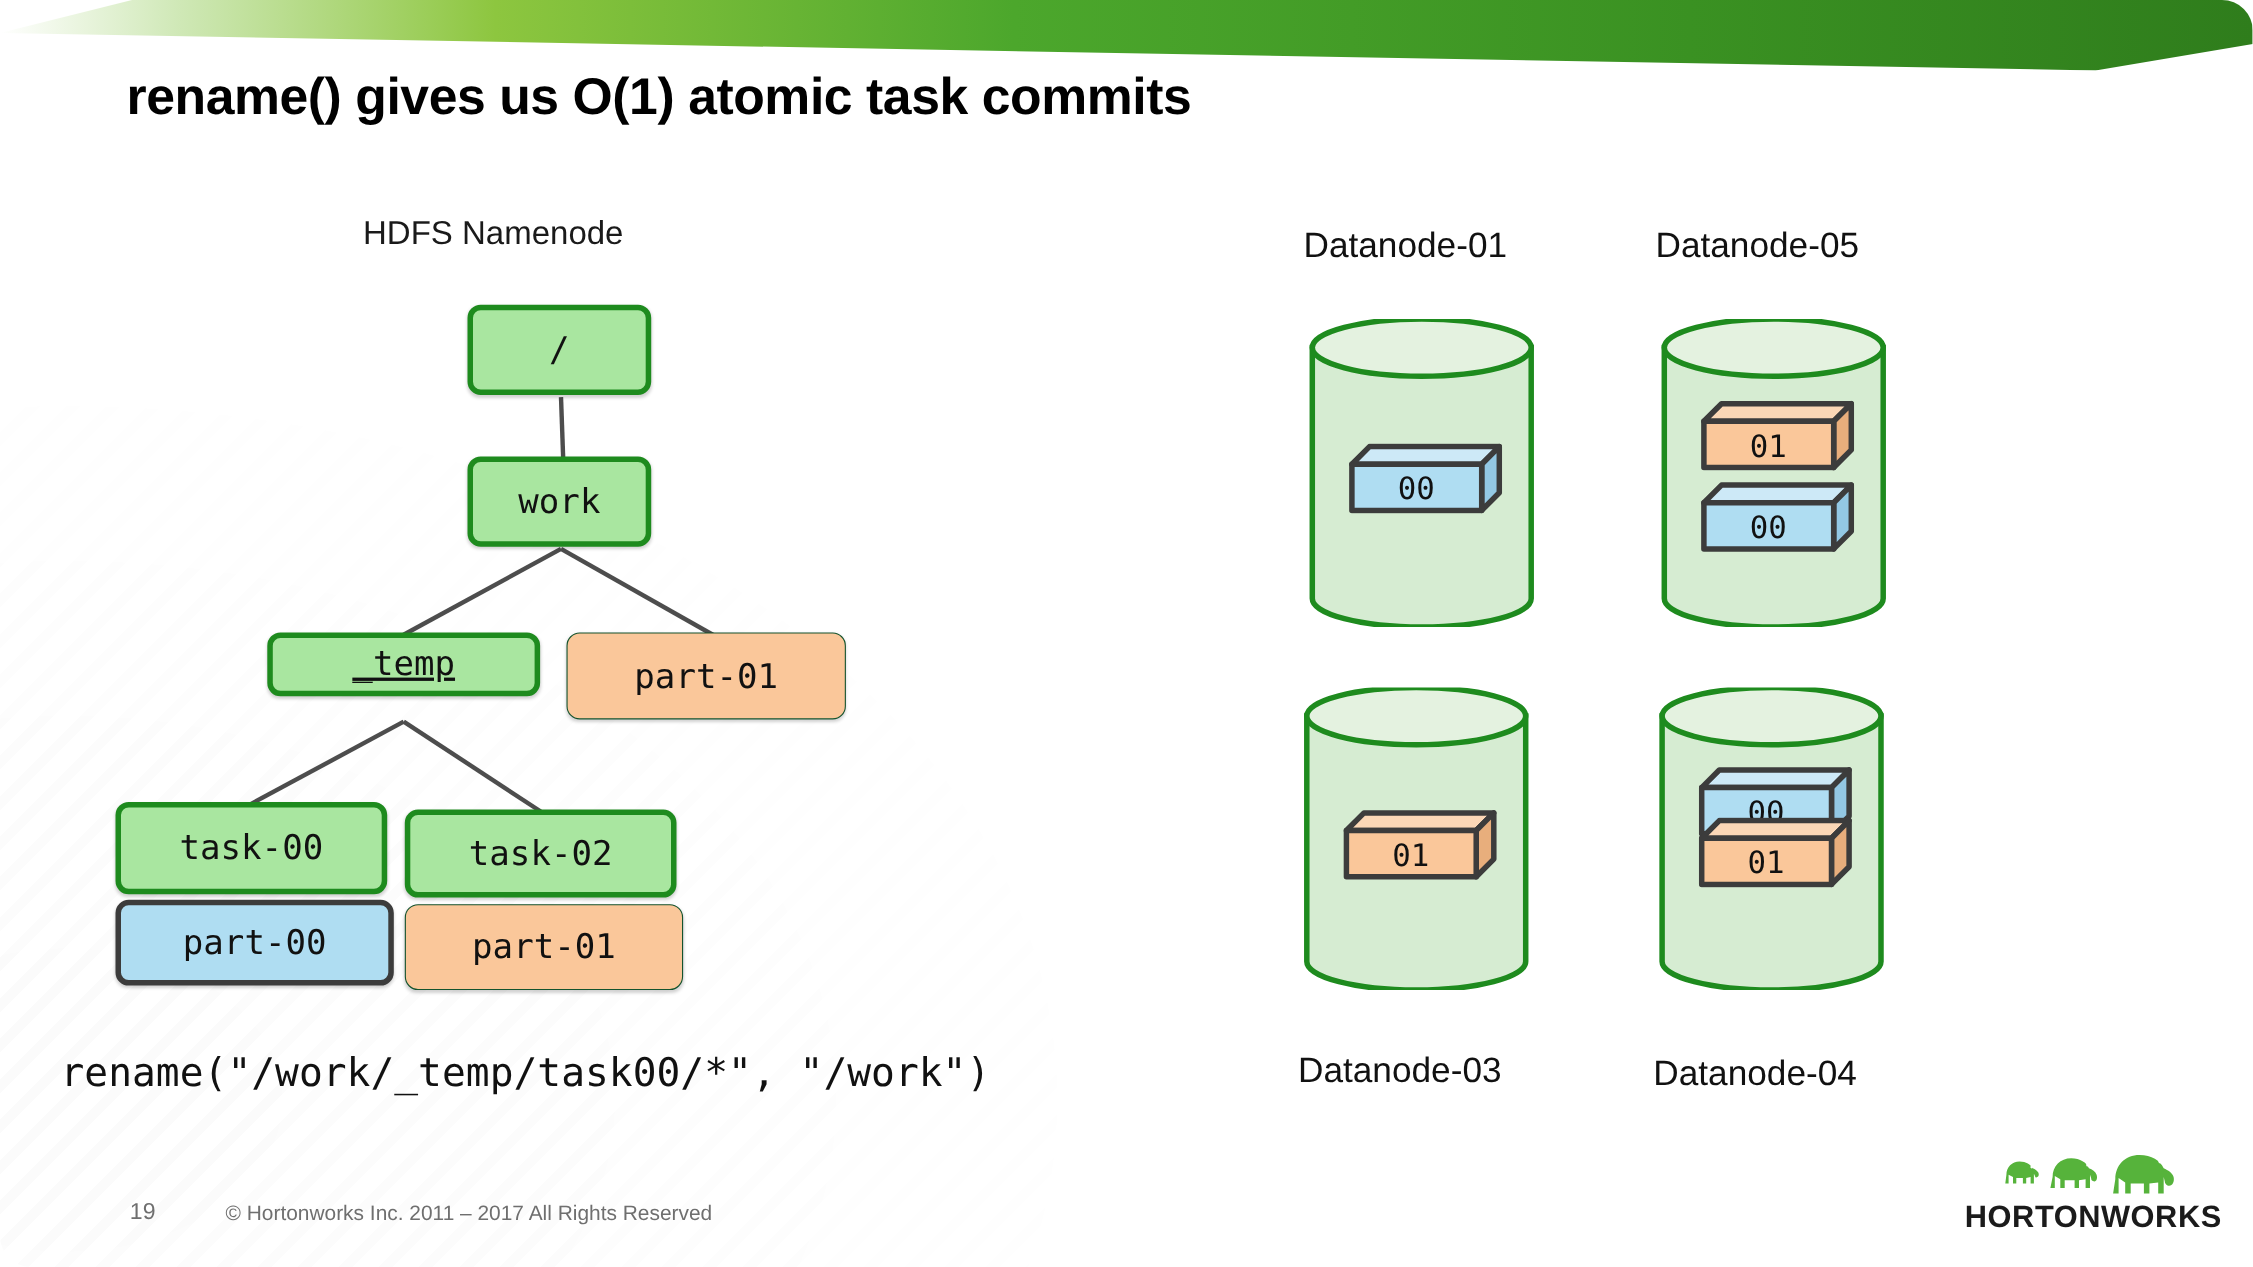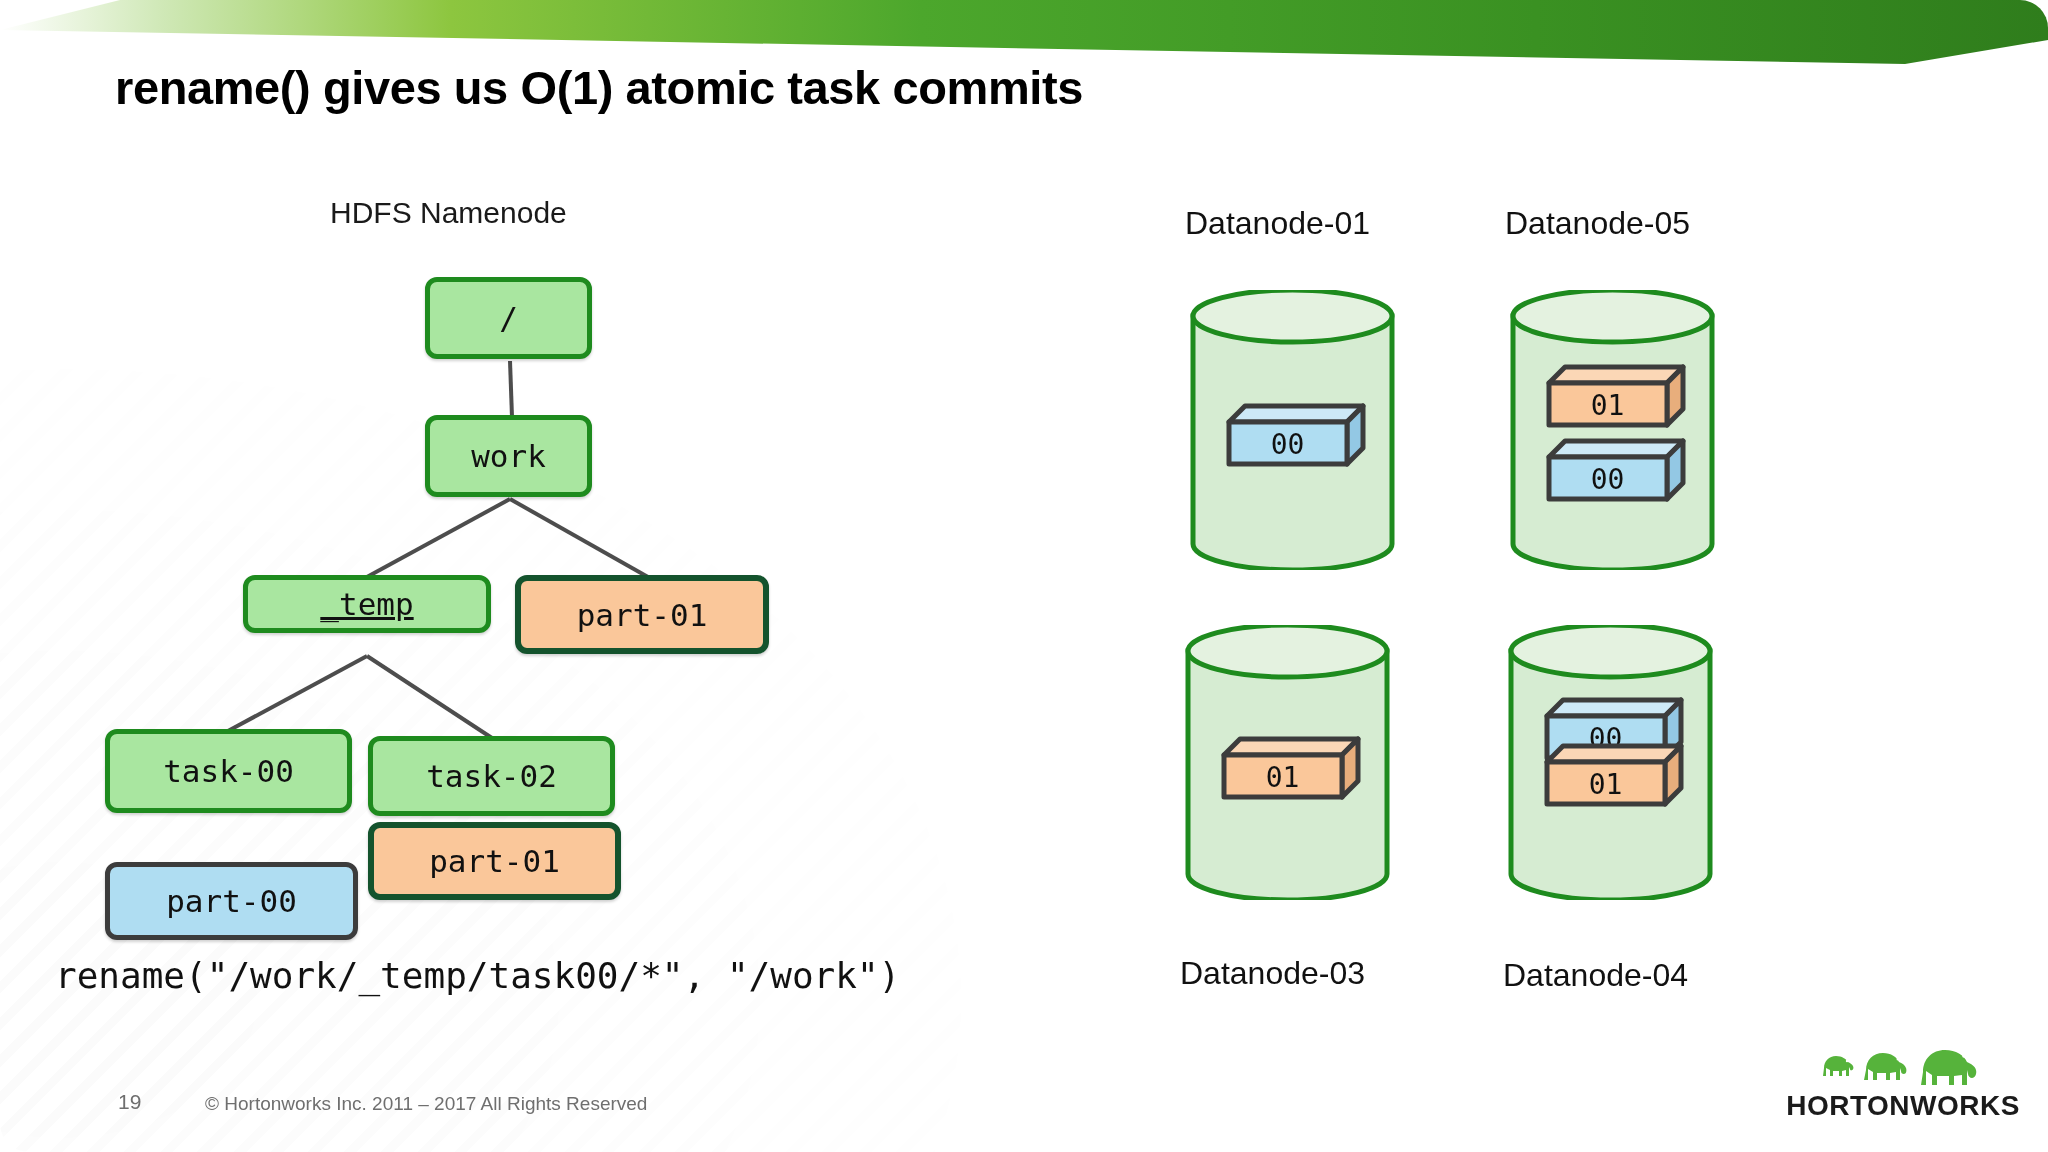--- a/index.html
+++ b/index.html
@@ -74,26 +74,25 @@
     color: #111111;
     letter-spacing: 0px;
     box-shadow: 0 2px 3px rgba(0,0,0,0.18);
   }
   .node.green {
     background: #A9E6A0;
     border: 5px solid #1E8B1E;
   }
   .node.orange {
     background: #FAC79A;
-    border: 6px solid #14532d;
+    border: 1px solid #14532d;
   }
   .node.blue {
     background: #AFDDF2;
     border: 5px solid #3C3C3C;
-    margin-top: 44px;
   }
 
   .edge {
     position: absolute;
     background: #4d4d4d;
     transform-origin: 0 50%;
     height: 4px;
   }
 
   .code-line {

